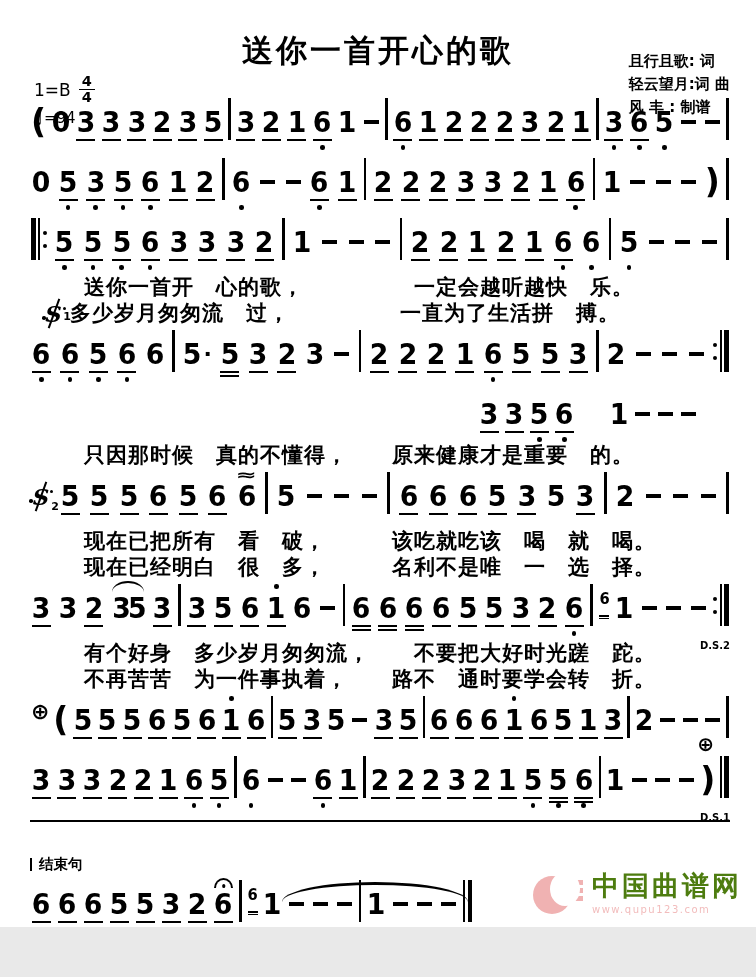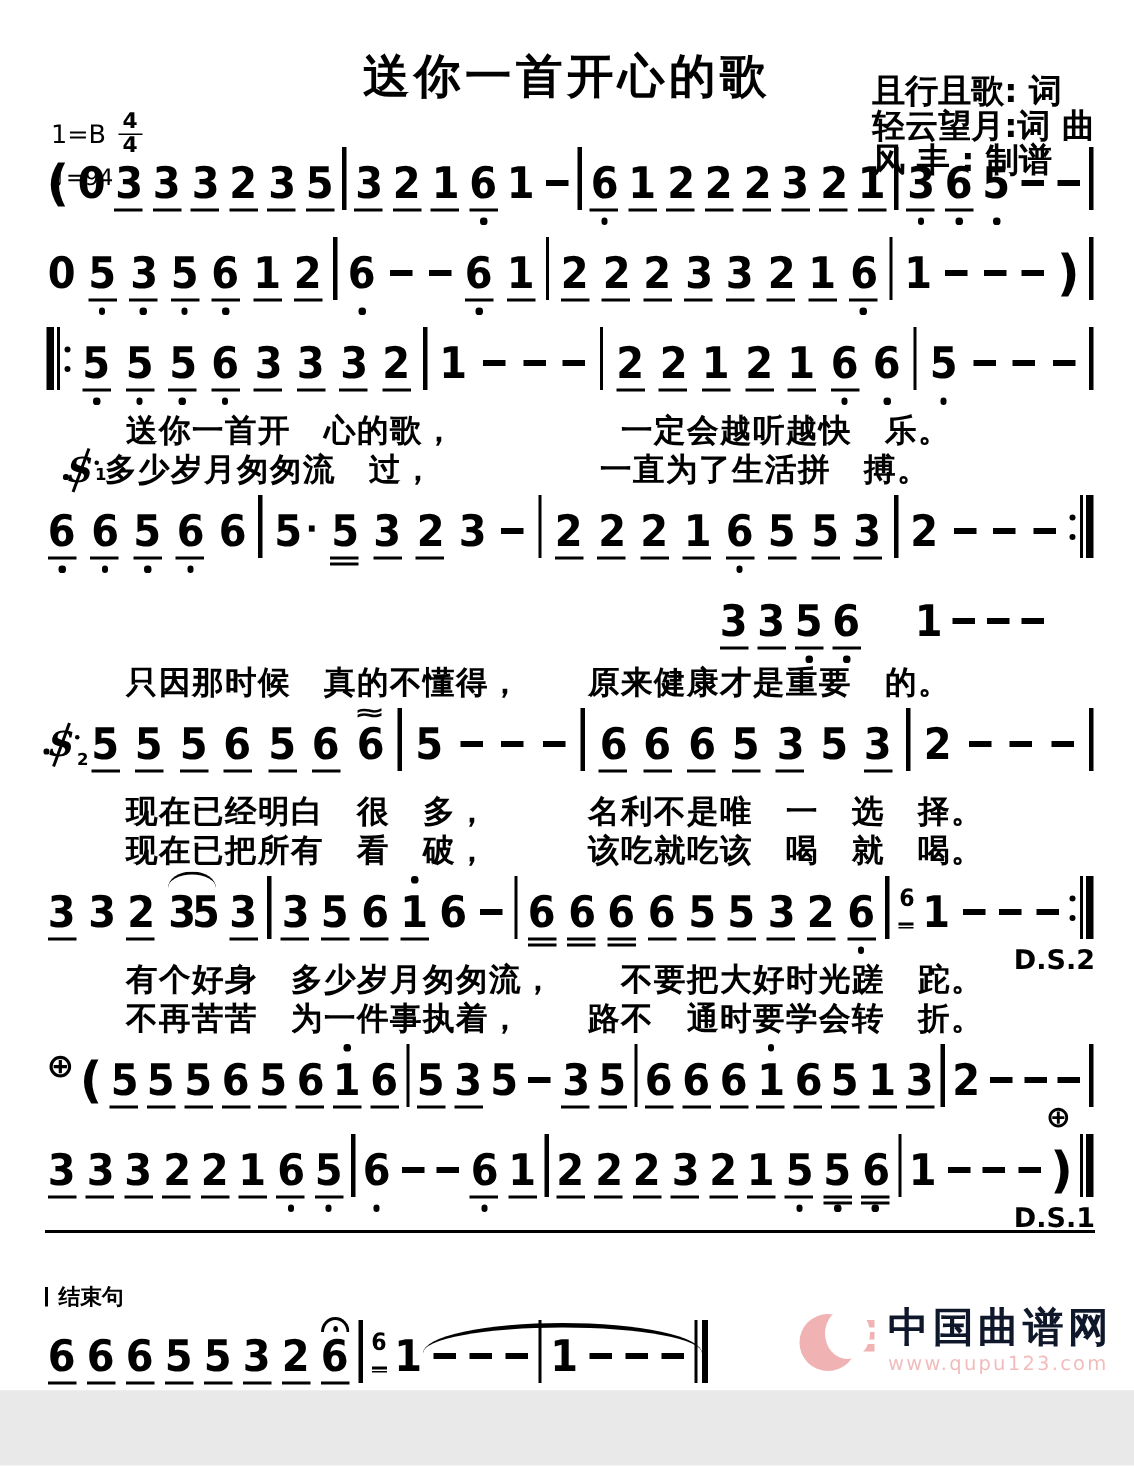--- a/index.html
+++ b/index.html
@@ -1,21 +1,21 @@
 <!DOCTYPE html>
 <html><head>
 <meta charset="utf-8">
 <style>
   html,body{margin:0;padding:0;background:#e9e9e9;}
   .page{position:relative;width:756px;height:927px;background:#fff;margin:0 auto;
         font-family:"DejaVu Sans",sans-serif;color:#000;overflow:hidden;}
   
   .title{margin:0;padding-top:30px;text-align:center;font-size:31px;font-weight:bold;letter-spacing:3px;}
   .credits{position:absolute;top:50px;right:26px;}
-  .credits div{font-size:22px;font-weight:bold;line-height:23px;}
+  .credits div{font-size:15px;font-weight:bold;line-height:23px;}
   .keys{position:absolute;left:34px;top:74px;}
   .keyline{display:flex;align-items:center;gap:8px;font-size:17px;}
   .ts{display:inline-flex;flex-direction:column;align-items:center;font-size:14.5px;font-weight:bold;line-height:1.05;}
   .ts .tst{padding:0 3px;border-bottom:1.8px solid #000;}
   .tempo{font-size:15px;margin-top:2px;display:flex;align-items:center;}
   .tempo .nq{font-size:19px;margin-right:1px;}
   
   .score{margin-top:22px;padding:0 26px 0 30px;}
   .mline{display:flex;justify-content:space-between;align-items:flex-start;position:relative;
          height:58px;margin-bottom:2px;}
@@ -46,21 +46,21 @@
   .b{display:block;height:100%;}
   .thick{width:4.5px;background:#000;}
   .thin{width:2px;background:#000;}
   .rdots{display:flex;flex-direction:column;justify-content:center;gap:9px;height:100%;}
   .pd{width:4px;height:4px;background:#000;border-radius:50%;display:block;}
   .grace{transform:translateY(-9px);margin-right:-1px;}
   .grace .digit{font-size:16px;line-height:16px;min-width:10px;}
   .grace .ul{height:1.5px;margin-top:1px;min-width:10px;}
   .gapsp{width:26px;}
   .rdot{font-size:22px;font-weight:bold;line-height:26px;margin-left:1px;}
-  .endlab{position:absolute;right:0;bottom:-13px;font-size:18px;font-weight:bold;}
+  .endlab{position:absolute;right:0;bottom:-13px;font-size:10px;font-weight:bold;}
   .endmark{position:absolute;right:16px;top:-20px;font-size:20px;font-weight:bold;}
   .longtie{position:absolute;left:252px;top:6px;width:186px;height:17px;border-top:3px solid #000;
         border-radius:50% 50% 0 0/100% 100% 0 0;}
   
   .lyr{font-size:21px;font-weight:600;letter-spacing:1px;padding-left:54px;height:26px;
        line-height:26px;display:flex;align-items:center;}
   .lyr.haspre{padding-left:14px;}
   .lyr .segno{margin-right:6px;}
   
   .ssep{border-top:2.5px solid #000;margin:10px 0 0;}
@@ -76,22 +76,22 @@
   .sgD.d2{left:-2px;bottom:7px;}
   .sgsub{position:absolute;right:-8px;bottom:-3px;font-size:11px;font-style:normal;font-family:"DejaVu Sans",sans-serif;}
   
   .wm{position:absolute;right:14px;bottom:8px;display:flex;align-items:center;gap:7px;}
   .wm-logo{position:relative;width:42px;height:42px;flex:none;}
   .wm-logo::before{content:'';position:absolute;left:0;top:2px;width:38px;height:38px;border-radius:50%;background:#f0b2b2;}
   .wm-logo::after{content:'';position:absolute;left:17px;top:-2px;width:30px;height:34px;border-radius:50%;background:#fff;}
   .wm-bars{position:absolute;right:-8px;top:6px;display:flex;flex-direction:column;gap:3.5px;}
   .wm-bars i{width:16px;height:4.5px;background:#f0b2b2;display:block;}
   .wm-text{display:flex;flex-direction:column;margin-left:10px;}
-  .wm-brand{font-size:27px;font-weight:bold;letter-spacing:3px;line-height:30px;color:#0f172a;}
-  .wm-url{font-size:13px;letter-spacing:1.5px;color:#f2bcbc;line-height:18px;}
+  .wm-brand{font-size:27px;font-weight:bold;letter-spacing:3px;line-height:30px;color:#4d7c0f;}
+  .wm-url{font-size:10px;letter-spacing:1.5px;color:#f2bcbc;line-height:18px;}
 </style>
 </head>
 <body>
 
 <div class="page">
 
   <h1 class="title">送你一首开心的歌</h1>
 
   <div class="credits">
     <div>且行且歌: 词</div>
@@ -1580,24 +1580,24 @@
         <span class="tok">
           <span class="slot top"></span>
           <span class="slot mid">
             <i class="bar"></i>
           </span>
           <span class="slot uls"></span>
           <span class="slot bot"></span>
         </span>
       </div>
       <div class="lyr">
-        <span>现在已经明白　很　多，　　　名利不是唯　一　选　择。</span>
+        <span>现在已把所有　看　破，　　　该吃就吃该　喝　就　喝。</span>
       </div>
       <div class="lyr">
-        <span>现在已把所有　看　破，　　　该吃就吃该　喝　就　喝。</span>
+        <span>现在已经明白　很　多，　　　名利不是唯　一　选　择。</span>
       </div>
       <div class="mline">
         <span class="tok">
           <span class="slot top"></span>
           <span class="slot mid">
             <span class="digit">3</span>
           </span>
           <span class="slot uls">
             <i class="ul"></i>
           </span>

